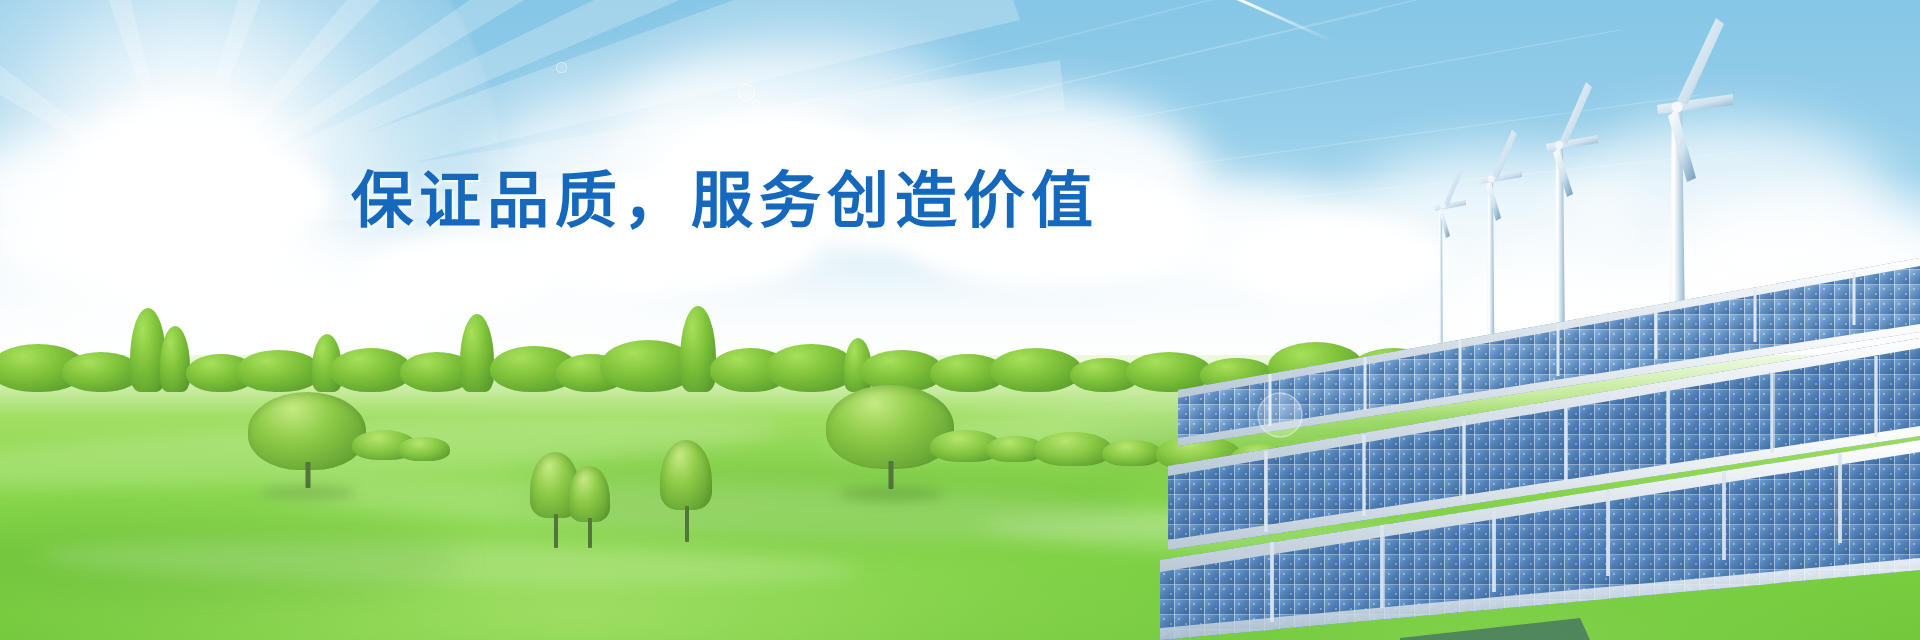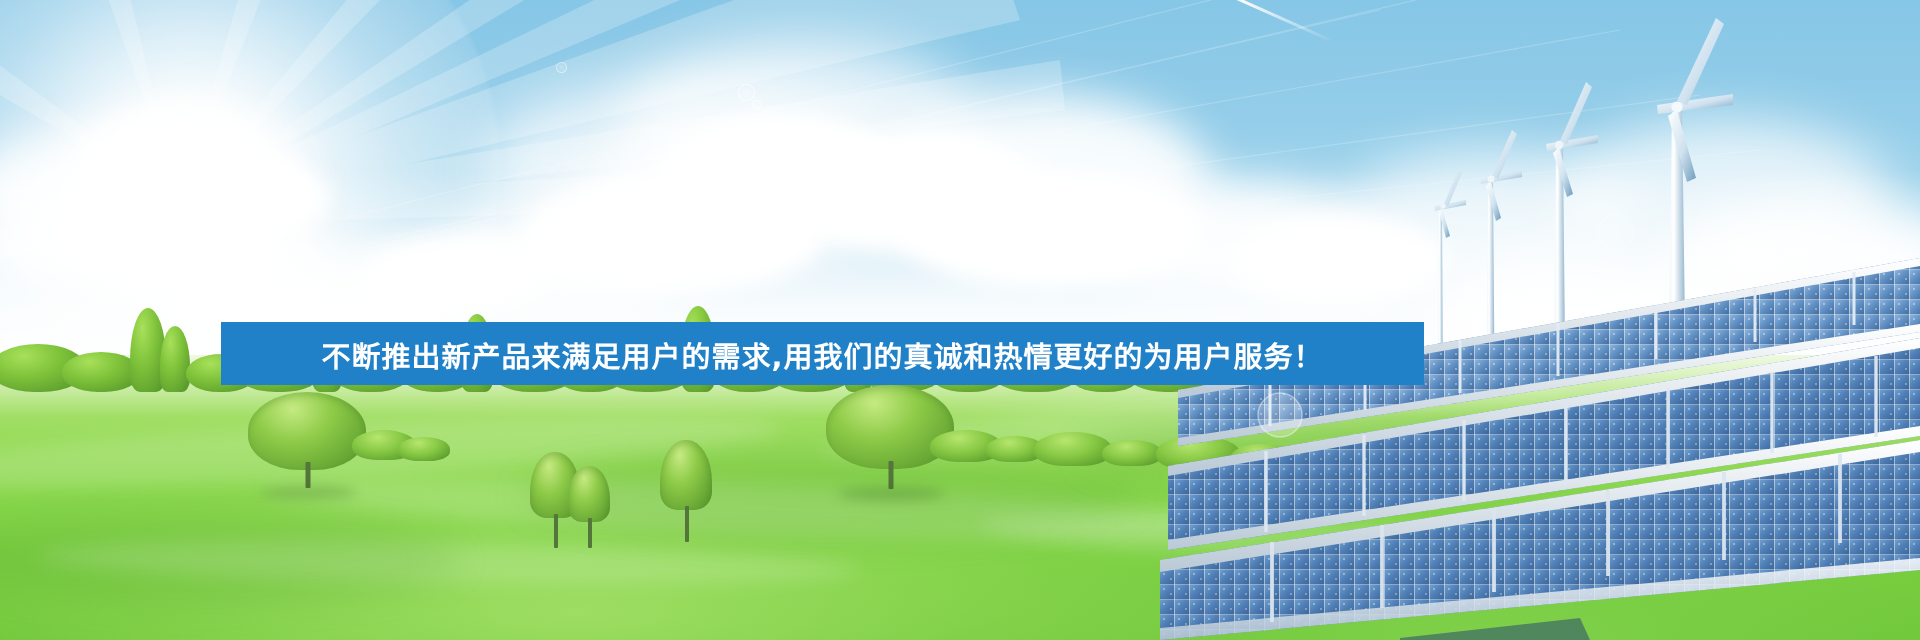--- a/index.html
+++ b/index.html
@@ -563,18 +563,16 @@
         <line x1="680" y1="303" x2="680" y2="214"></line>
       </g>
     </g>
 
     <polygon points="240,398 420,378 430,400 240,400" fill="#2c4a6e" opacity="0.55"></polygon>
 
     <circle cx="120" cy="175" r="22" fill="#ffffff" opacity="0.22"></circle>
     <circle cx="120" cy="175" r="22" fill="none" stroke="#ffffff" stroke-width="1.5" opacity="0.45"></circle>
   </svg>
 
-
-  <div class="subbar">
-    <span class="subbar-text">不断推出新产品来满足用户的需求,用我们的真诚和热情更好的为用户服务！</span>
-  </div>
+  <div class="headline">保证品质，服务创造价值</div>
+
 
 </div>
 
 </body></html>

